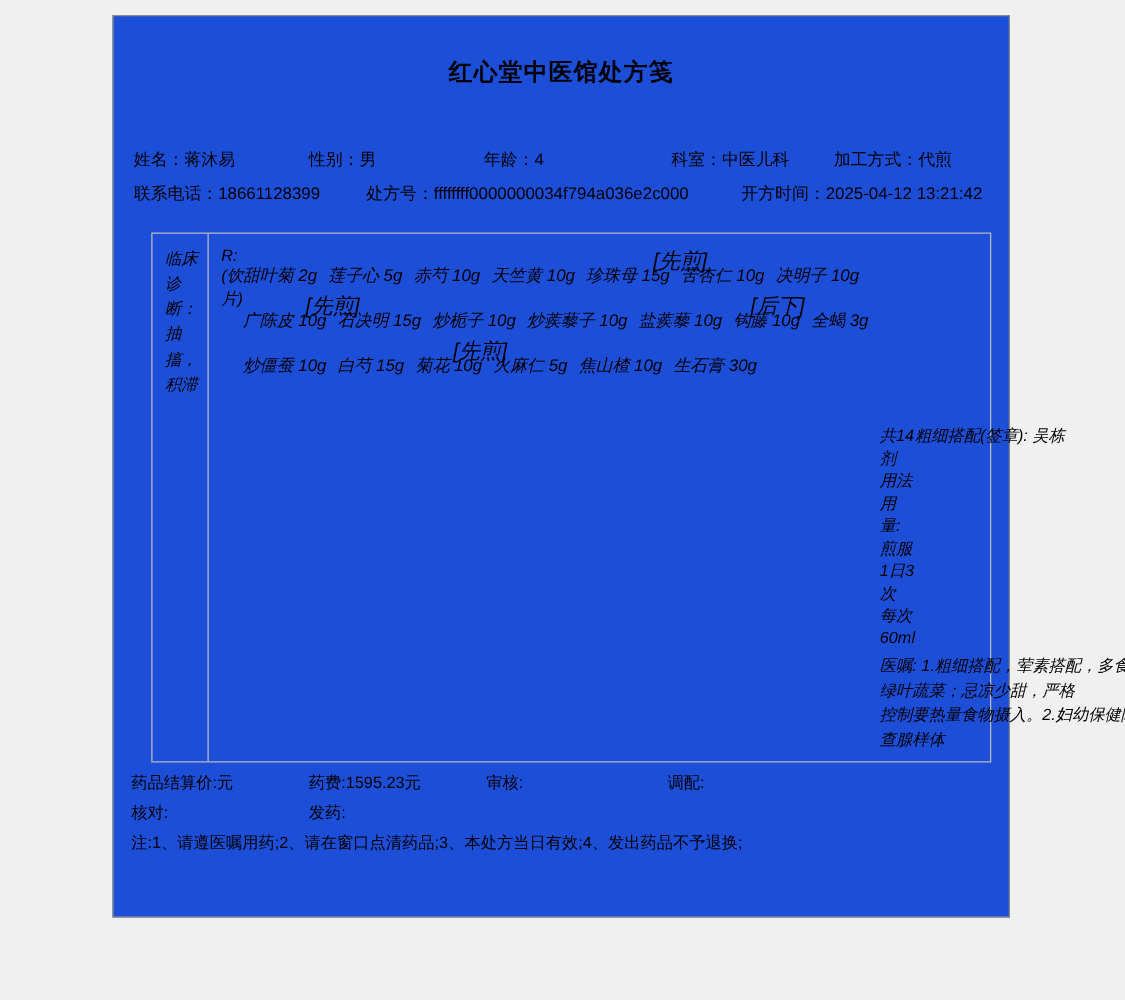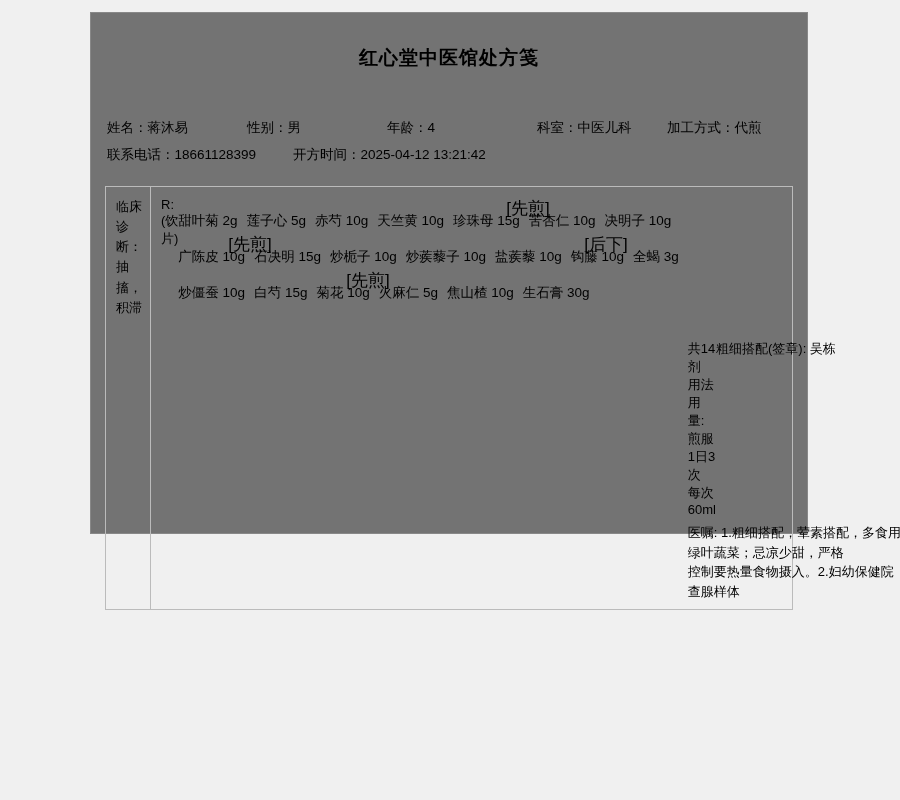--- a/index.html
+++ b/index.html
@@ -8,22 +8,22 @@
     background: #f0f0f0;
     width: 900px;
     height: 800px;
     font-family: "Liberation Sans", sans-serif;
   }
   .page {
     position: absolute;
     left: 90px;
     top: 12px;
     width: 718px;
-    height: 522px;
-    background: #737373;
+    height: 722px;
+    background: #1d4ed8;
     border: 1px solid #888888;
     box-sizing: border-box;
   }
   .rx-title {
     text-align: center;
     font-size: 19px;
     font-weight: bold;
     color: #000;
     margin-top: 32px;
     letter-spacing: 1px;
@@ -44,25 +44,26 @@
   .w-name   { width: 140px; }
   .w-gender { width: 140px; }
   .w-age    { width: 150px; }
   .w-dept   { width: 130px; }
   .w-proc   { width: auto; }
   .w-phone  { width: 186px; }
   .w-rxno   { width: 300px; }
   .w-time   { width: auto; }
 
   .body-box {
-    margin: 22px 14px 0 14px;
+    margin: 22px 14px 0 30px;
     border: 1px solid #bbbbbb;
     height: 424px;
     display: flex;
     box-sizing: border-box;
+    font-style: italic;
   }
   .diag-col {
     width: 132px;
     border-right: 1px solid #bbbbbb;
     padding: 10px 8px 0 10px;
     font-size: 13px;
     line-height: 1.55;
     color: #000;
     box-sizing: border-box;
   }
@@ -146,20 +147,21 @@
   <div class="patient-block">
     <div class="patient-row">
       <span class="pf w-name">姓名：蒋沐易</span>
       <span class="pf w-gender">性别：男</span>
       <span class="pf w-age">年龄：4</span>
       <span class="pf w-dept">科室：中医儿科</span>
       <span class="pf w-proc">加工方式：代煎</span>
     </div>
     <div class="patient-row">
       <span class="pf w-phone">联系电话：18661128399</span>
+      <span class="pf w-rxno">处方号：ffffffff0000000034f794a036e2c000</span>
       <span class="pf w-time">开方时间：2025-04-12 13:21:42</span>
     </div>
   </div>
 
   <div class="body-box">
     <div class="diag-col">临床诊断：抽搐，积滞</div>
     <div class="drug-col">
       <div class="rx-head">R:(饮片)</div>
       <div class="drug-lines" id="drug-lines">
           <div class="marker-row">
@@ -181,14 +183,27 @@
         <div class="usage-row">
           <span class="usage-left">共14剂 用法用量: 煎服 1日3次 每次60ml</span>
           <span class="sign-right">粗细搭配(签章): 吴栋</span>
         </div>
         <div class="advice">医嘱: 1.粗细搭配，荤素搭配，多食用绿叶蔬菜；忌凉少甜，严格</div>
         <div class="advice">控制要热量食物摄入。2.妇幼保健院查腺样体</div>
       </div>
     </div>
   </div>
 
+  <div class="billing">
+    <div class="bill-row">
+      <span class="b1">药品结算价:元</span>
+      <span class="b2">药费:1595.23元</span>
+      <span class="b3">审核:</span>
+      <span class="b4">调配:</span>
+    </div>
+    <div class="bill-row">
+      <span class="b1">核对:</span>
+      <span class="b2">发药:</span>
+    </div>
+    <div class="note-row">注:1、请遵医嘱用药;2、请在窗口点清药品;3、本处方当日有效;4、发出药品不予退换;</div>
+  </div>
 
 </div>
 
 </body></html>

